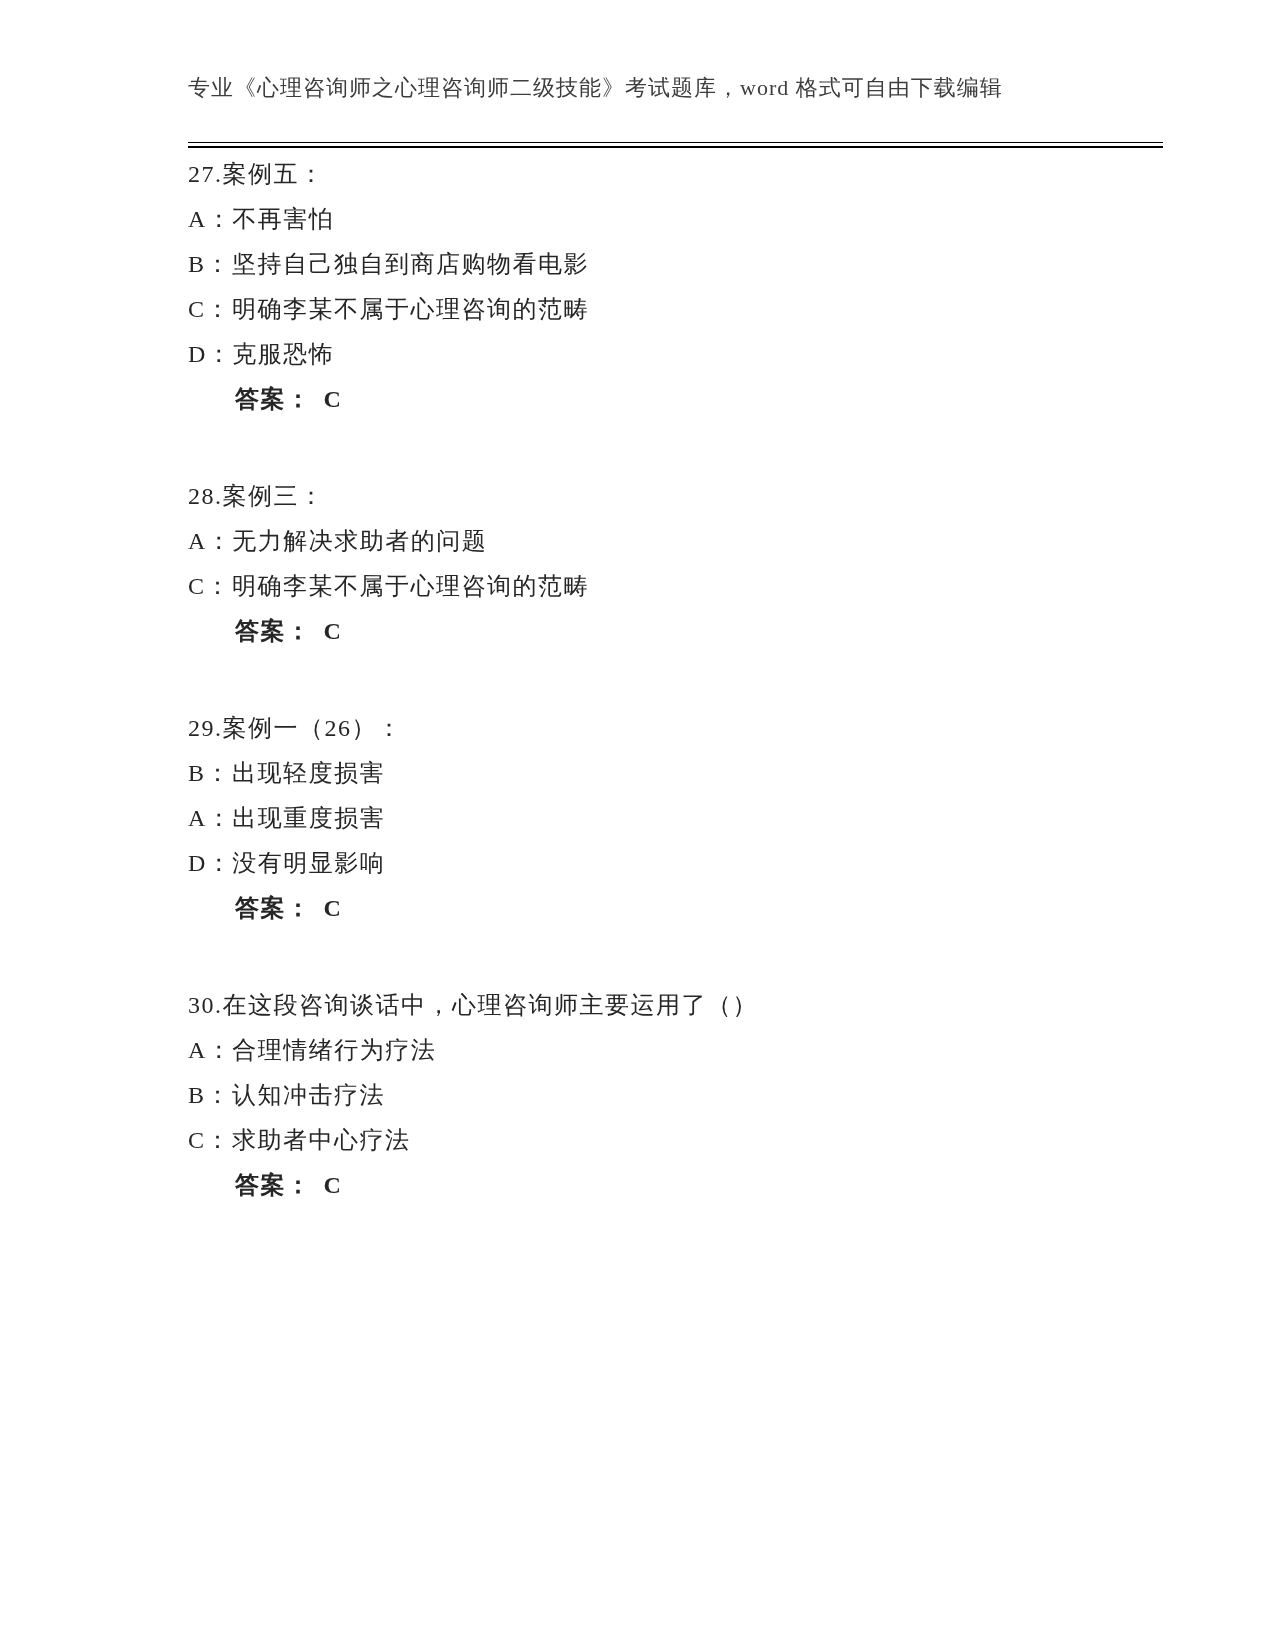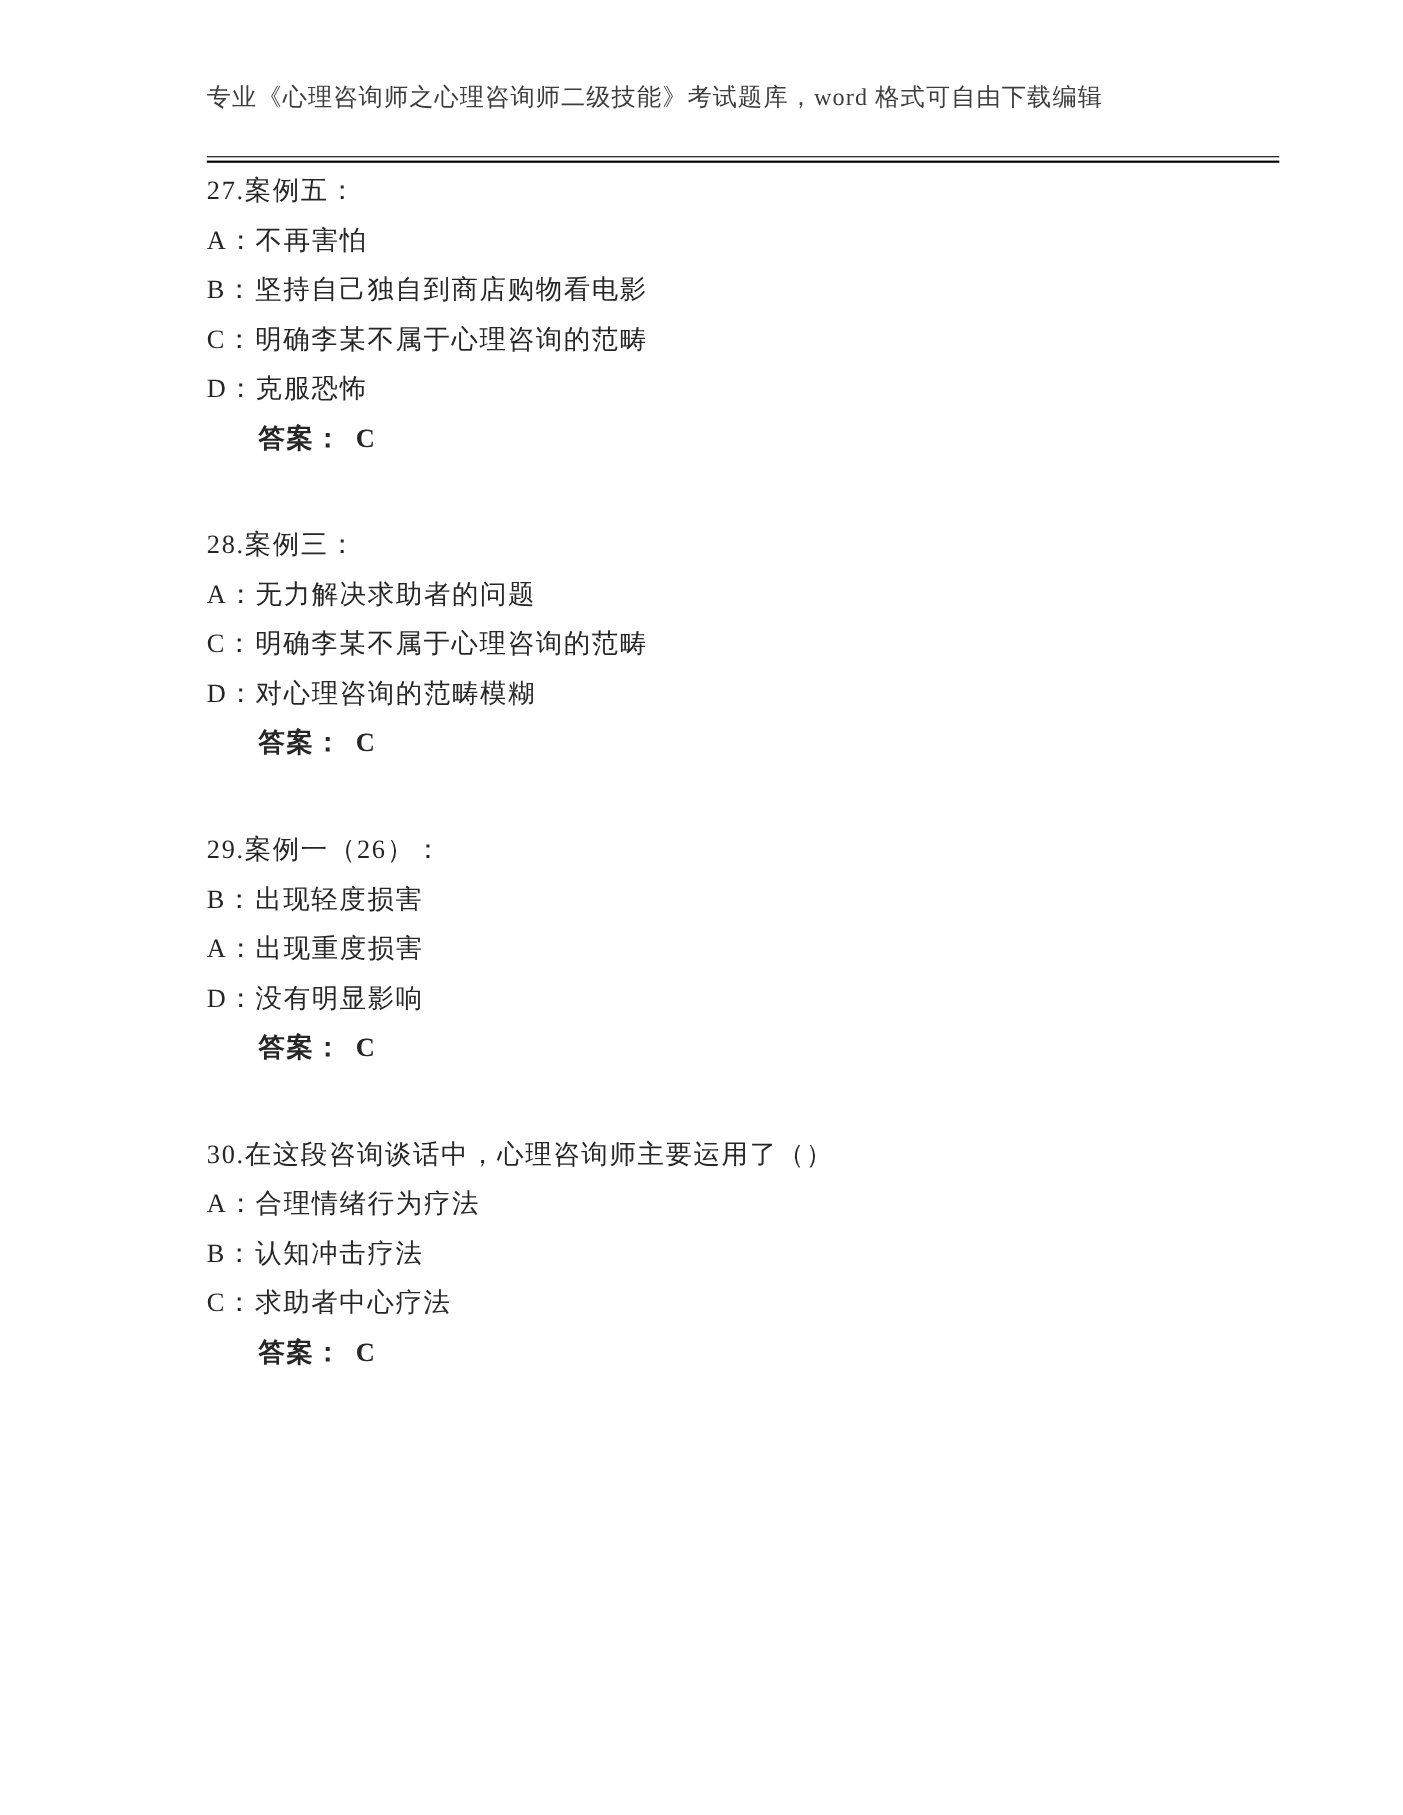--- a/index.html
+++ b/index.html
@@ -87,21 +87,20 @@
         <p class="option"><span class="opt-label">B：</span><span>坚持自己独自到商店购物看电影</span></p>
         <p class="option"><span class="opt-label">C：</span><span>明确李某不属于心理咨询的范畴</span></p>
         <p class="option"><span class="opt-label">D：</span><span>克服恐怖</span></p>
         <p class="answer-line"><span class="answer-label">答案：</span><span>C</span></p>
       </section>
 
       <section class="question">
         <p class="q-title"><span>28.</span><span>案例三：</span></p>
         <p class="option"><span class="opt-label">A：</span><span>无力解决求助者的问题</span></p>
         <p class="option"><span class="opt-label">C：</span><span>明确李某不属于心理咨询的范畴</span></p>
-        <p class="option"><span class="opt-label">D：</span><span>对心理咨询的范畴模糊</span></p>
         <p class="answer-line"><span class="answer-label">答案：</span><span>C</span></p>
       </section>
 
       <section class="question">
         <p class="q-title"><span>29.</span><span>案例一（26）：</span></p>
         <p class="option"><span class="opt-label">B：</span><span>出现轻度损害</span></p>
         <p class="option"><span class="opt-label">A：</span><span>出现重度损害</span></p>
         <p class="option"><span class="opt-label">D：</span><span>没有明显影响</span></p>
         <p class="answer-line"><span class="answer-label">答案：</span><span>C</span></p>
       </section>

